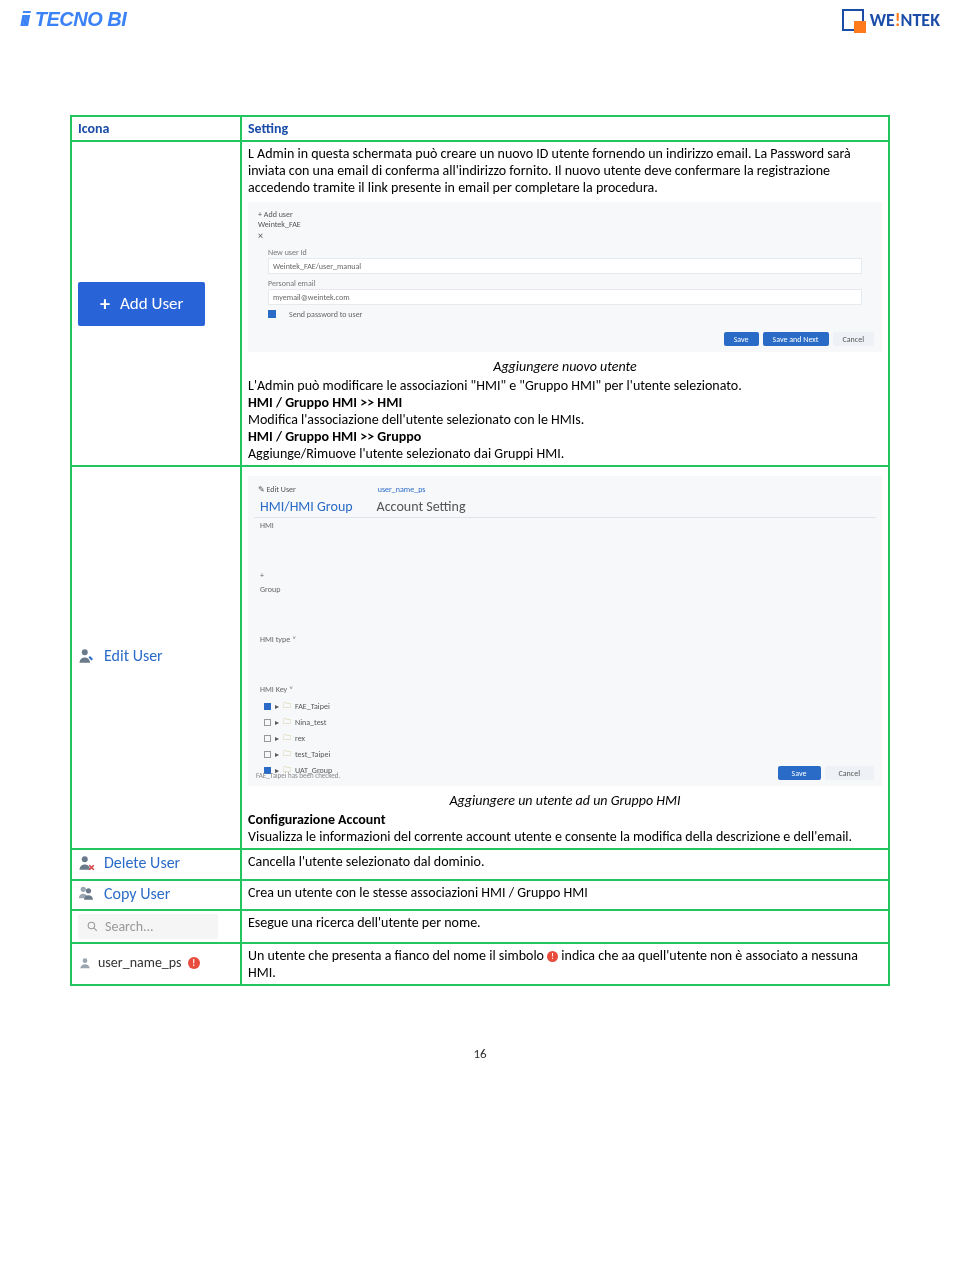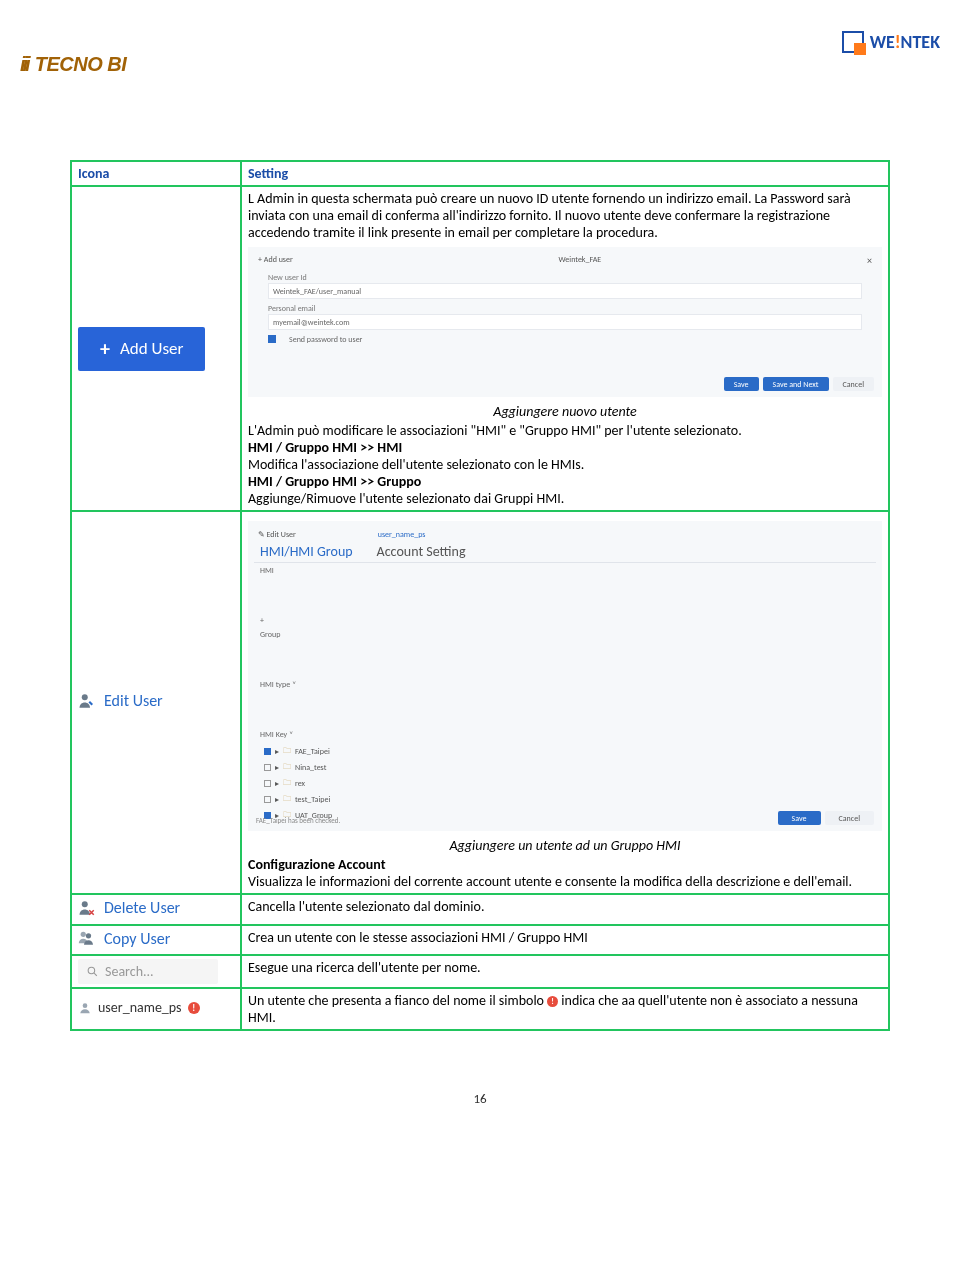--- a/index.html
+++ b/index.html
@@ -1,37 +1,37 @@
 <!DOCTYPE html>
 <html><head>
 <meta charset="utf-8">
 <style>
   * { box-sizing: border-box; margin: 0; padding: 0; }
   body { font-family: Calibri, Arial, sans-serif; font-size: 14px; color: #000; background: #fff; width: 960px; margin: 0 auto; }
   .header-row { display: flex; justify-content: space-between; align-items: center; padding: 8px 20px 4px; }
-  .logo-left { font-family: Arial, sans-serif; font-weight: bold; font-style: italic; font-size: 20px; color: #a16207; letter-spacing: -0.5px; margin-top: 45px; }
+  .logo-left { font-family: Arial, sans-serif; font-weight: bold; font-style: italic; font-size: 20px; color: #3b82f6; letter-spacing: -0.5px; }
   .logo-left .bars { letter-spacing: -3px; margin-right: 2px; }
   .logo-right { display: flex; align-items: center; font-weight: bold; font-size: 18px; color: #1b4da8; }
   .logo-right .sq { width: 22px; height: 22px; border: 2px solid #1b4da8; margin-right: 6px; position: relative; }
   .logo-right .sq::after { content: ""; position: absolute; right: -4px; bottom: -4px; width: 12px; height: 12px; background: #ff7a1a; }
   .logo-right .exc { color: #ff7a1a; }
   .content { padding: 80px 70px 40px; }
   table.main { border-collapse: collapse; width: 100%; }
   table.main th, table.main td { border: 2px solid #22c55e; vertical-align: top; padding: 3px 6px; font-size: 14px; }
   table.main th { text-align: left; font-weight: bold; color: #1b4da8; background: #fff; }
   .icon-cell { width: 170px; background: #fff; vertical-align: middle !important; }
   .add-user-btn { display: inline-flex; align-items: center; background: #2864d8; color: #fff; font-size: 17px; padding: 10px 22px; border-radius: 2px; }
   .add-user-btn .plus { font-size: 20px; font-weight: bold; margin-right: 10px; }
   .edit-user-lbl, .delete-user-lbl, .copy-user-lbl { display: inline-flex; align-items: center; color: #2a6bc7; font-size: 16px; gap: 8px; }
   .ico-svg { width: 18px; height: 18px; }
   .search-box { display: inline-flex; align-items: center; background: #f5f5f5; color: #999; font-size: 14px; padding: 4px 8px; width: 140px; border-radius: 2px; gap: 6px; }
   .user-pill { display: inline-flex; align-items: center; background: #fff; color: #333; font-size: 14px; gap: 6px; }
   .user-pill .warn { width: 12px; height: 12px; border-radius: 50%; background: #e74c3c; color: #fff; font-size: 9px; line-height: 12px; text-align: center; font-weight: bold; }
   .mini-ui { background: #f6f8fa; font-size: 8px; padding: 6px; margin: 6px 0; position: relative; min-height: 150px; }
-  .mini-ui .mtop { display: flex; justify-content: space-between; padding: 1px 4px; color: #555; }
+  .mini-ui .mtop { display: flex; justify-content: space-between; padding: 1px 4px; color: #555; flex-direction: column; }
   .mini-ui .mtop .x { font-size: 10px; }
   .mini-ui .mlabel { color: #777; margin: 4px 0 1px 14px; font-size: 8px; }
   .mini-ui .minput { background: #fff; margin: 0 14px; padding: 2px 4px; color: #666; font-size: 8px; border: 1px solid #e6e9ee; }
   .mini-ui .mcheck { margin: 4px 14px; font-size: 8px; color: #666; display: flex; align-items: center; gap: 13px; }
   .mini-ui .mcb { width: 8px; height: 8px; background: #2a6bc7; display: inline-block; }
   .mini-ui .mbtns { position: absolute; right: 8px; bottom: 6px; display: flex; gap: 4px; }
   .mini-ui .mbtn { background: #2a6bc7; color: #fff; font-size: 8px; padding: 2px 10px; border-radius: 2px; }
   .mini-ui .mbtn.cancel { background: #eef1f5; color: #555; }
   .mini2 { background: #f6f8fa; font-size: 8px; padding: 6px; margin: 6px 0; position: relative; min-height: 180px; }
   .mini2 .m2top { padding: 2px 4px; color: #555; }

